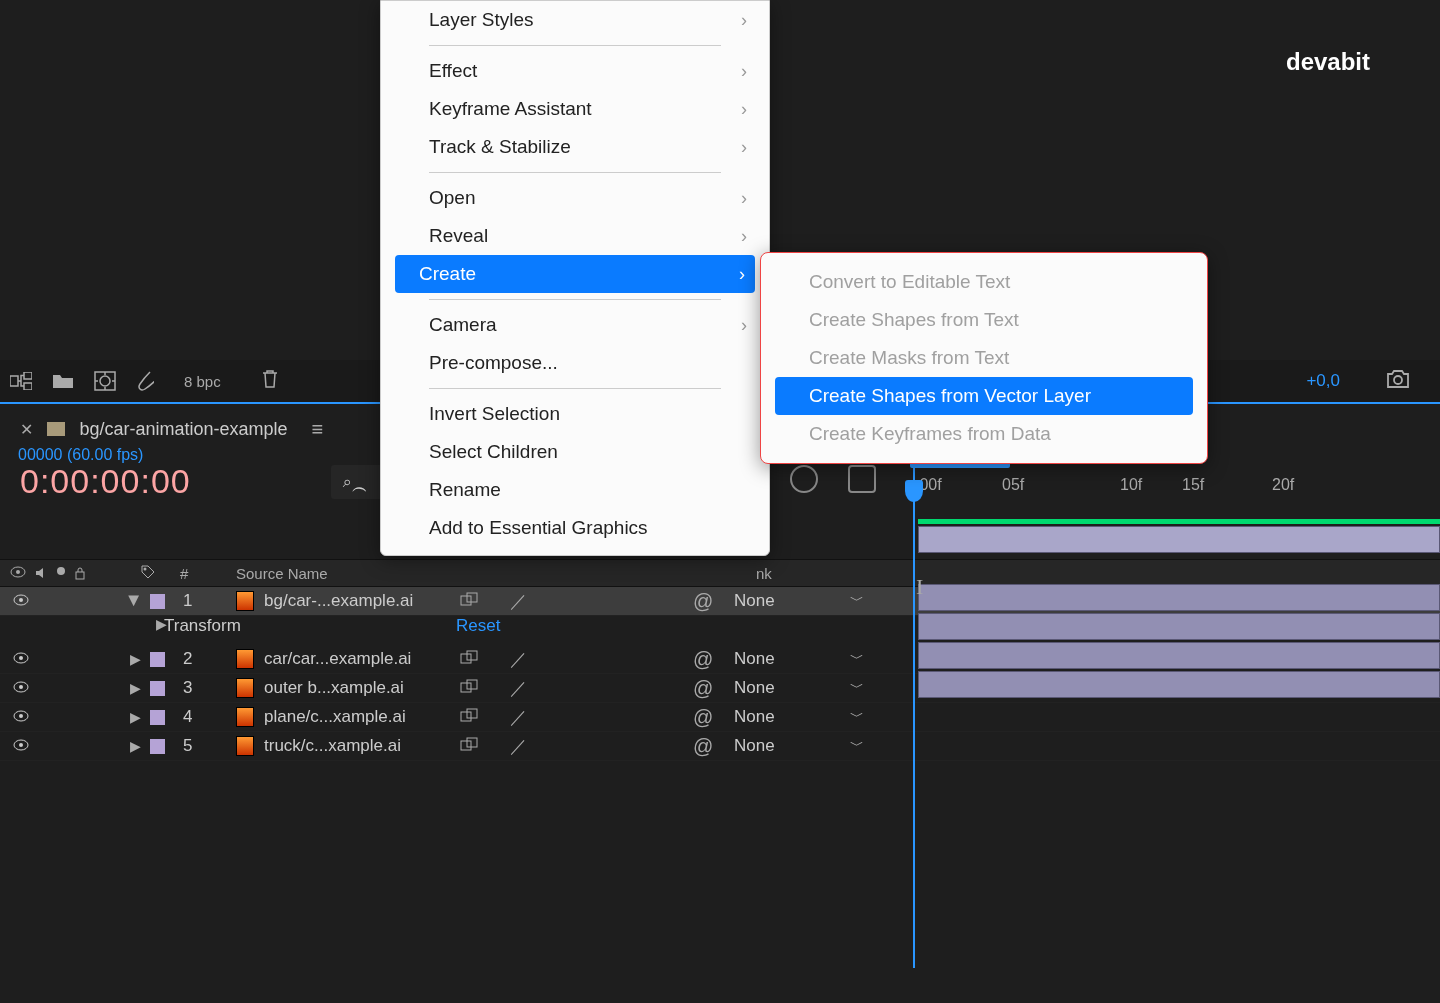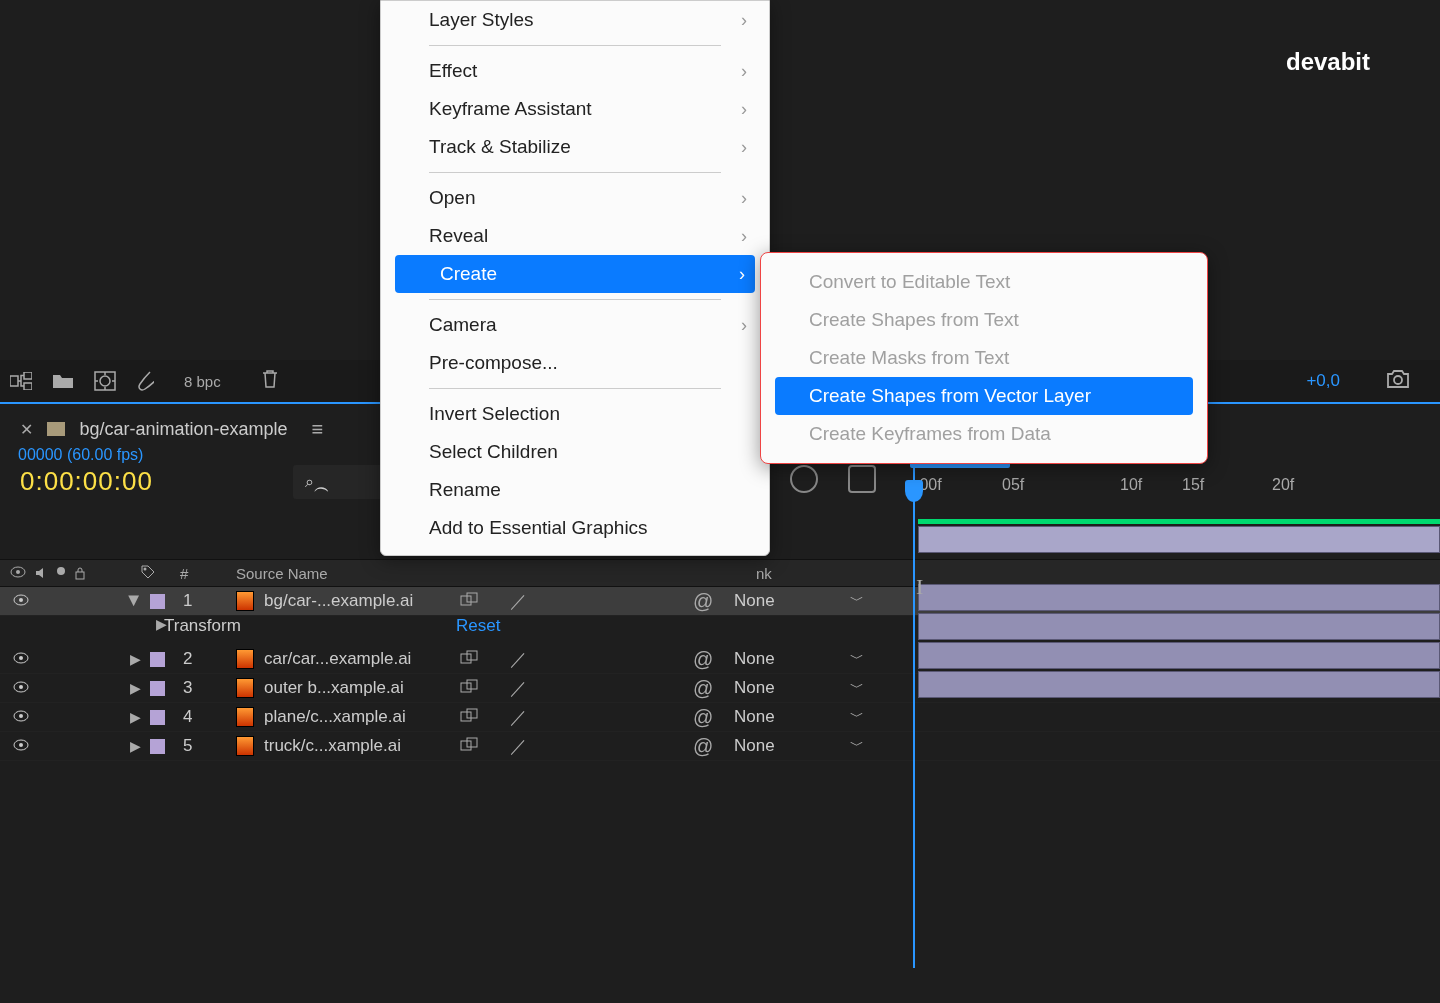--- a/index.html
+++ b/index.html
@@ -17,21 +17,21 @@
   .camera-icon { position: absolute; right: 30px; color: #aaa; font-size: 20px; }
   
   .timeline-panel { position: absolute; top: 402px; left: 0; width: 100%; height: 600px; background: #1e1e1e; border-top: 2px solid #2a96ff; }
   .panel-tab-row { height: 50px; display: flex; align-items: center; padding: 0 20px; gap: 14px; }
   .panel-tab-row .close-x { color: #aaa; font-size: 16px; }
   .panel-tab-row .folder-ico { width: 18px; height: 14px; background: #a89a7a; display: inline-block; }
   .panel-tab-row .tab-name { color: #ccc; font-size: 18px; }
   .panel-tab-row .hamb { color: #aaa; font-size: 20px; margin-left: 10px; }
   
   .timecode-row { height: 55px; display: flex; align-items: center; padding: 0 20px; position: relative; }
-  .timecode { color: #fde047; font-size: 26px; letter-spacing: 1px; }
+  .timecode { color: #fca5a5; font-size: 34px; letter-spacing: 1px; }
   .fps-info { position: absolute; left: 18px; top: 42px; color: #2a96ff; font-size: 16px; }
   .search-wrap { margin-left: 140px; display: flex; align-items: center; background: #262626; border-radius: 3px; padding: 4px 12px; width: 180px; height: 34px; }
   .search-ico { color: #ccc; font-size: 16px; }
   
   .toolbar-icons { position: absolute; left: 790px; top: 465px; display: flex; gap: 30px; }
   .toolbar-icons span { width: 28px; height: 28px; display: inline-block; border: 2px solid #888; border-radius: 4px; }
   .toolbar-icons .circle-i { border-radius: 50%; }
   
   .column-header-row { height: 28px; background: #262626; border-top: 1px solid #111; border-bottom: 1px solid #111; display: flex; align-items: center; font-size: 15px; color: #aaa; position: relative; margin-top: 50px;}
   .column-header-row .col-eye { position: absolute; left: 10px; display: flex; gap: 8px; }
@@ -68,21 +68,21 @@
   .track-area { position: absolute; left: 900px; top: 115px; right: 0; }
   .work-area { position: absolute; top: 0; left: 18px; right: 0; height: 5px; background: #00d96f; }
   .layer-bar { position: absolute; left: 18px; right: 0; height: 27px; background: #928fb3; border: 1px solid #5a5875; }
   .layer-bar.sel { background: #a9a6c9; }
   
   .ibeam { position: absolute; left: 916px; top: 170px; color: #aaa; font-size: 22px; font-family: serif; z-index: 7; }
   
   
   .context-menu { position: absolute; left: 380px; top: 0; width: 390px; background: #fbfbfb; border: 1px solid #ccc; border-radius: 0 0 6px 6px; box-shadow: 0 4px 20px rgba(0,0,0,.4); padding-bottom: 8px; z-index: 50; }
   .menu-item { height: 38px; display: flex; align-items: center; justify-content: space-between; padding: 0 22px 0 48px; font-size: 19px; color: #222; cursor: default; }
-  .menu-item.highlighted { background: #0a7bff; color: #fff; margin: 0 14px; border-radius: 4px; padding: 0 10px 0 45px; }
+  .menu-item.highlighted { background: #0a7bff; color: #fff; margin: 0 14px; border-radius: 4px; padding: 0 10px 0 24px; }
   .menu-item .chev { color: #999; font-size: 18px; }
   .menu-item.highlighted .chev { color: #fff; }
   .menu-sep { height: 1px; background: #ccc; margin: 6px 48px; }
   
   .submenu { position: absolute; left: 760px; top: 252px; width: 448px; background: #fbfbfb; border: 1px solid #ef4444; border-radius: 8px; box-shadow: 0 4px 20px rgba(0,0,0,.4); padding: 10px 0; z-index: 60; }
   .sub-item { height: 38px; display: flex; align-items: center; padding: 0 22px 0 48px; font-size: 19px; color: #a0a0a0; cursor: default; }
   .sub-item.enabled { color: #222; }
   .sub-item.highlighted { background: #0a7bff; color: #fff; margin: 0 14px; border-radius: 4px; padding: 0 10px 0 34px; }
 </style>
 </head>

